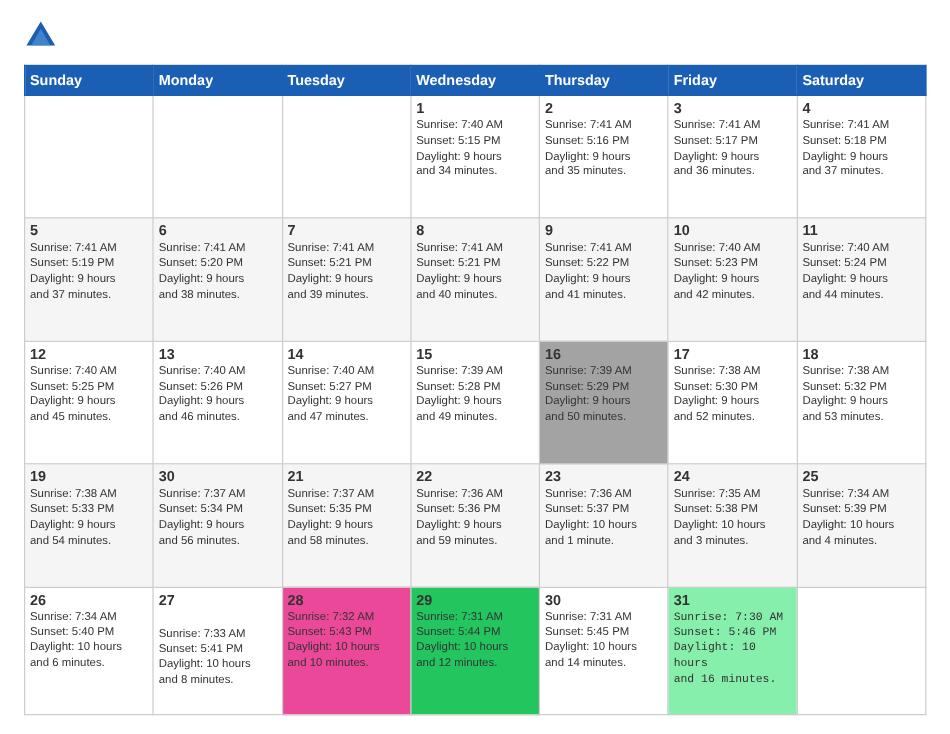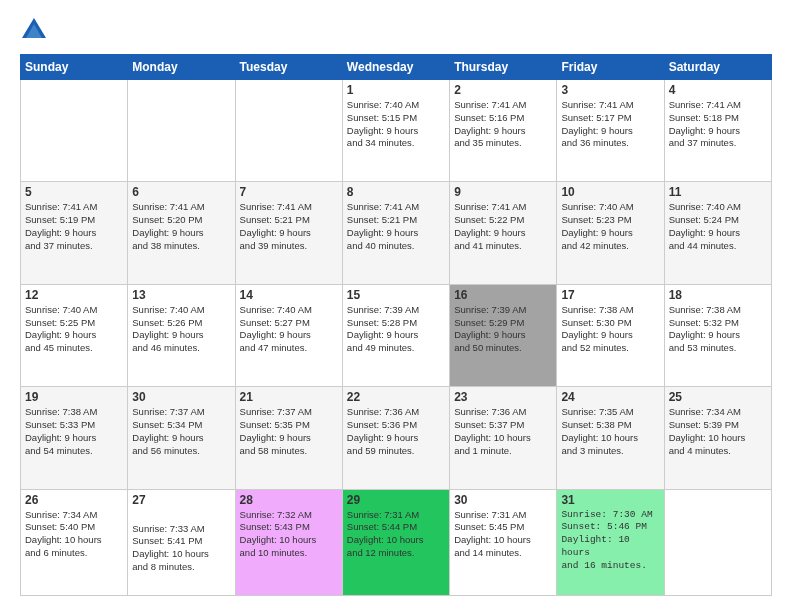--- a/index.html
+++ b/index.html
@@ -337,21 +337,21 @@
 Daylight: 10 hours
 and 6 minutes.</div>
           </td>
           <td style="background: rgb(255, 255, 255);">
             <span class="day-num">27</span>
             <div class="day-info" style="white-space: pre-line; margin-top: 16px;">Sunrise: 7:33 AM
 Sunset: 5:41 PM
 Daylight: 10 hours
 and 8 minutes.</div>
           </td>
-          <td style="background: #f0abfc;">
+          <td style="background: #ec4899;">
             <span class="day-num">28</span>
             <div class="day-info" style="white-space: pre-line;">Sunrise: 7:32 AM
 Sunset: 5:43 PM
 Daylight: 10 hours
 and 10 minutes.</div>
           </td>
           <td style="background: #22c55e;">
             <span class="day-num">29</span>
             <div class="day-info" style="white-space: pre-line;">Sunrise: 7:31 AM
 Sunset: 5:44 PM

